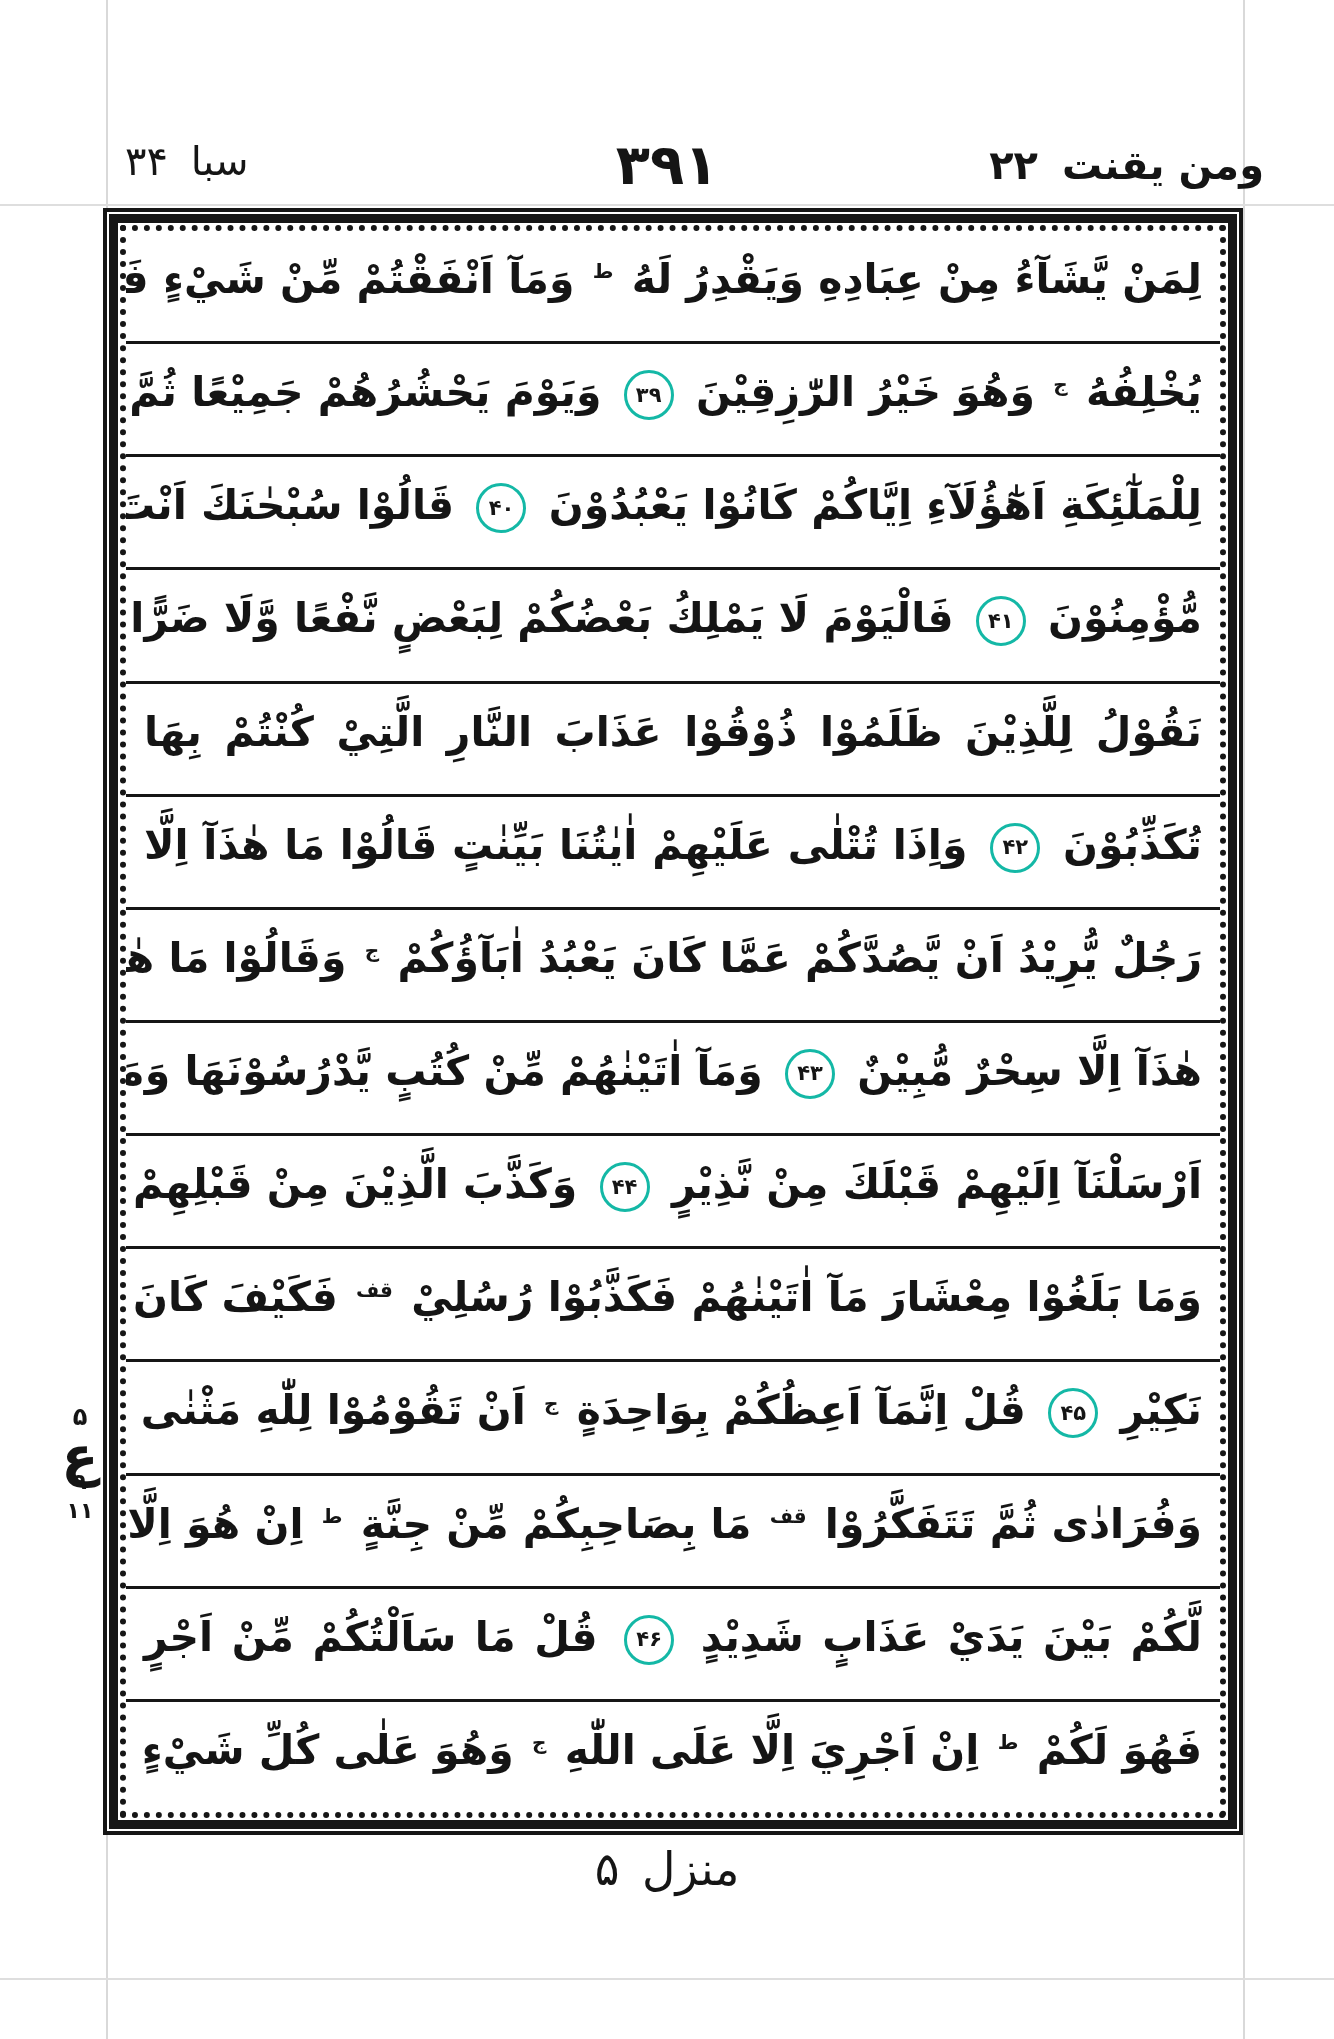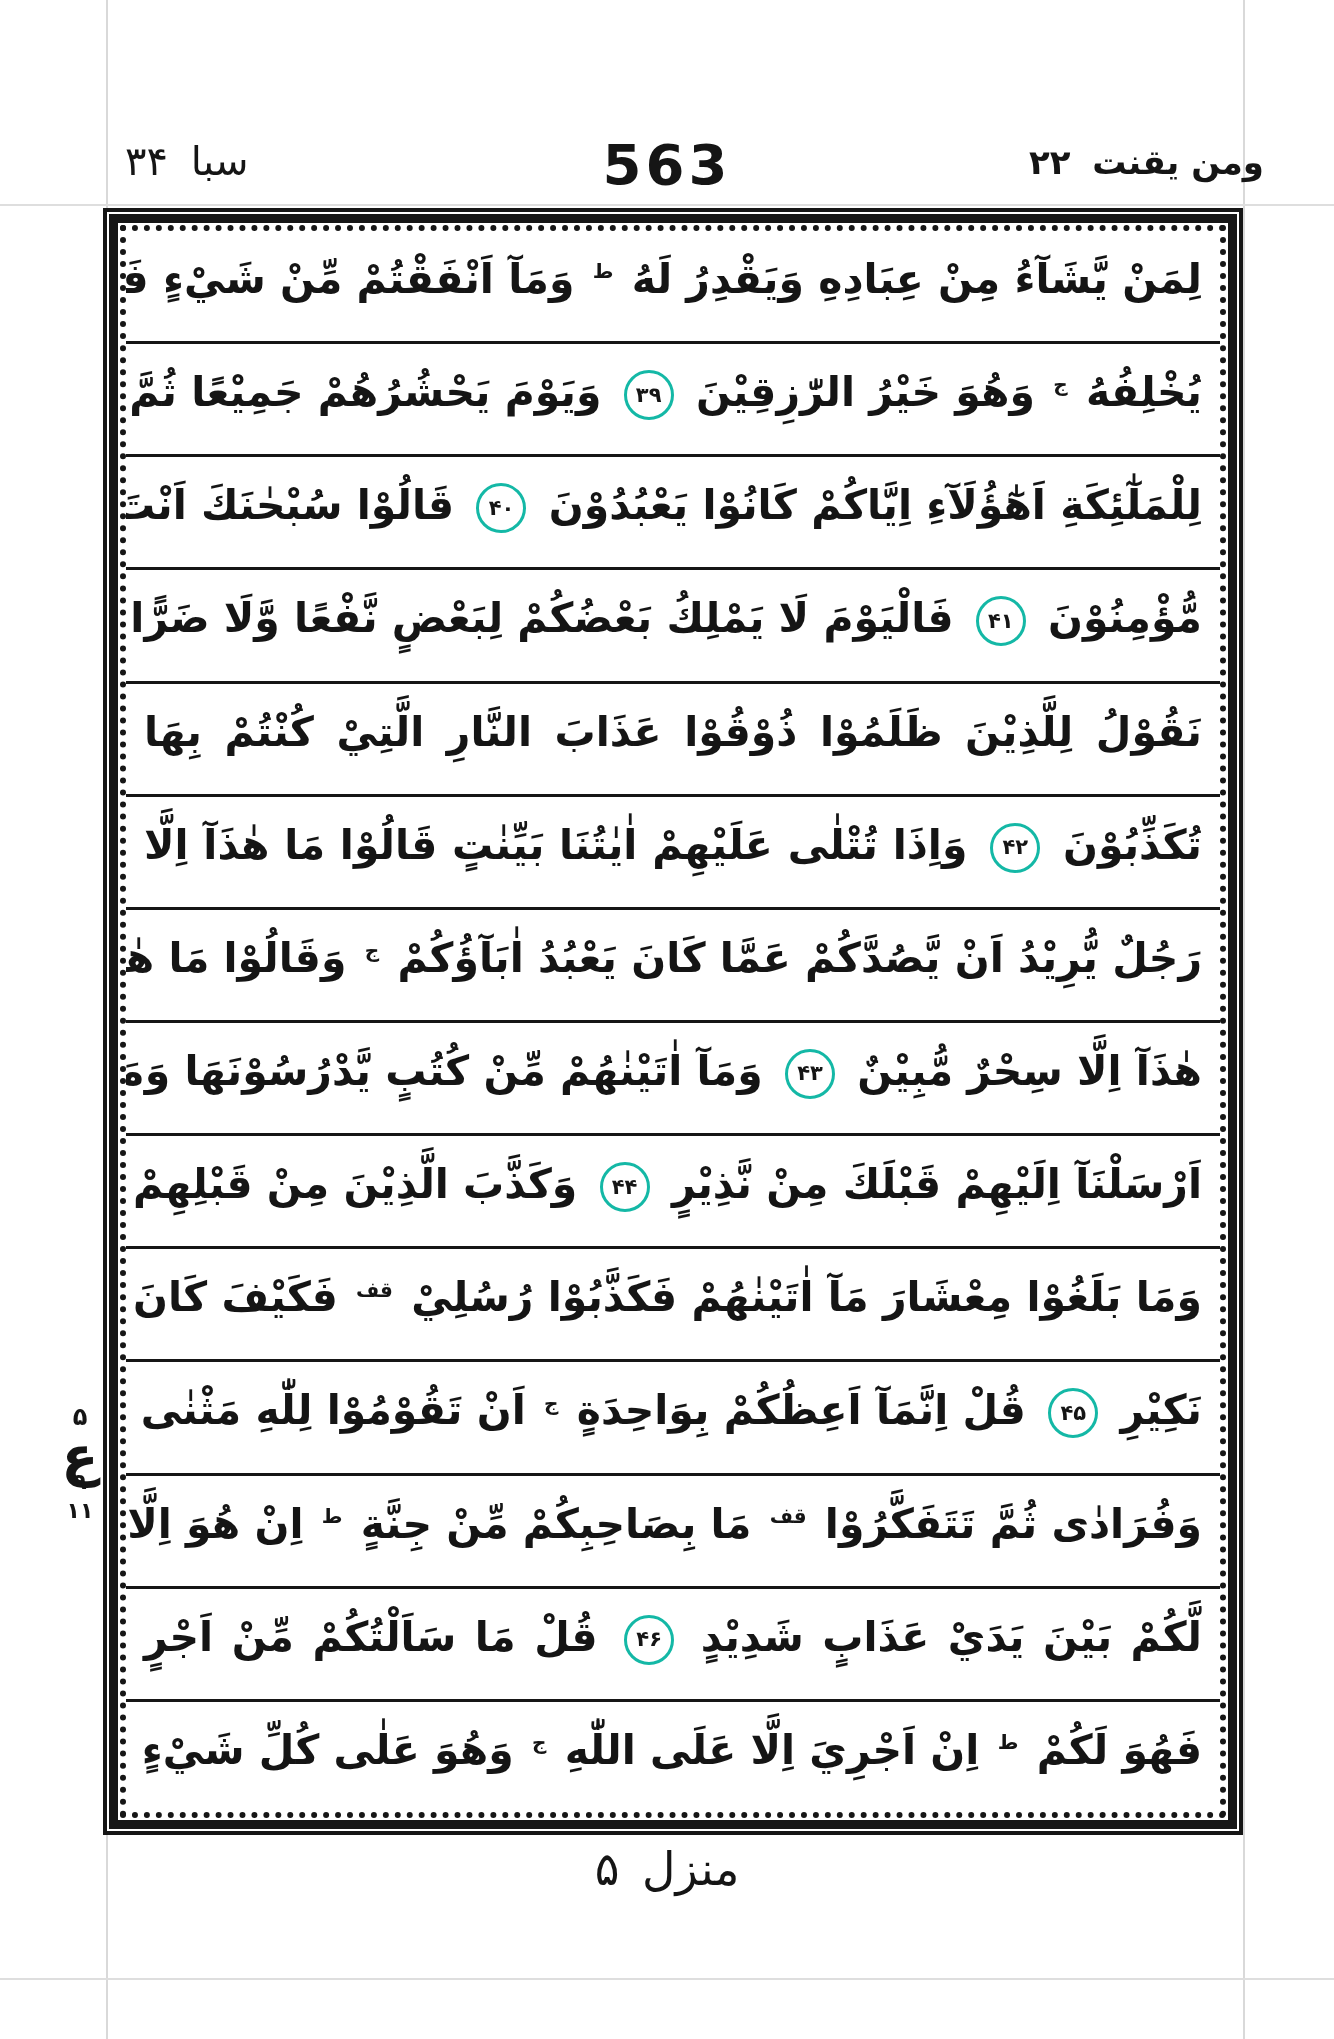--- a/index.html
+++ b/index.html
@@ -16,21 +16,21 @@
   .guide-v.left{left:106px;}
   .guide-v.right{left:1243px;}
   .guide-h{position:absolute;left:0;right:0;height:2px;background:#dedede;}
   .guide-h.top{top:204px;}
   .guide-h.bottom{top:1978px;}
 
   
   .hdr{position:absolute;white-space:nowrap;direction:rtl;}
   .hdr-left{left:125px;top:138px;font-size:40px;}
   .hdr-center{left:0;top:132px;width:1334px;text-align:center;font-size:56px;font-weight:bold;letter-spacing:4px;}
-  .hdr-right{right:70px;top:142px;font-size:34px;font-weight:bold;}
+  .hdr-right{right:70px;top:142px;font-size:40px;font-weight:bold;}
   .hdr .num{margin-right:10px;margin-top:29px;}
 
   
   .qbox{
     position:absolute;left:103px;top:208px;width:1140px;height:1627px;
     box-sizing:border-box;
     border:4px solid #161616;
     padding:2px;
     background:#ffffff;
     z-index:2;
@@ -98,21 +98,21 @@
   <div class="guide-v left"></div>
   <div class="guide-v right"></div>
   <div class="guide-h top"></div>
   <div class="guide-h bottom"></div>
 
   <div class="hdr hdr-left">
     <span>سبا</span>
     <span class="num">۳۴</span>
   </div>
 
-  <div class="hdr hdr-center">563</div>
+  <div class="hdr hdr-center">۳۹۱</div>
 
   <div class="hdr hdr-right">
     <span>ومن یقنت</span>
     <span class="num">۲۲</span>
   </div>
 
   <div class="qbox">
     <div class="qbox-b2">
       <div class="qbox-b3">
           <div class="qline"><span>لِمَنْ يَّشَآءُ مِنْ عِبَادِهِ وَيَقْدِرُ لَهُ</span> <span class="stop-mark">ط</span> <span>وَمَآ اَنْفَقْتُمْ مِّنْ شَيْءٍ فَهُوَ</span></div>

